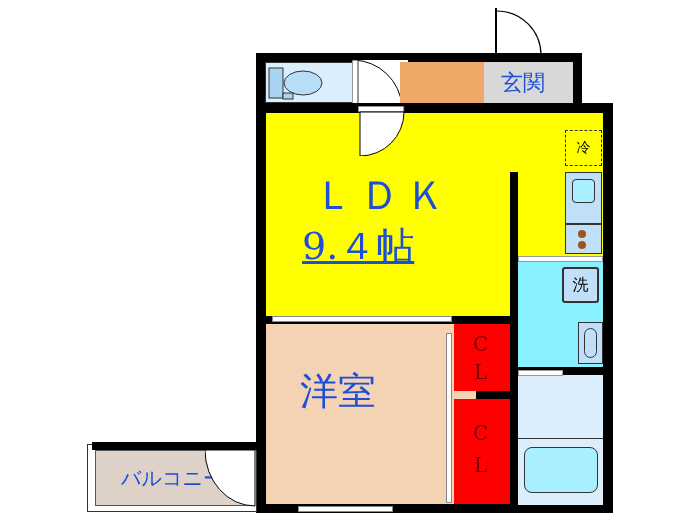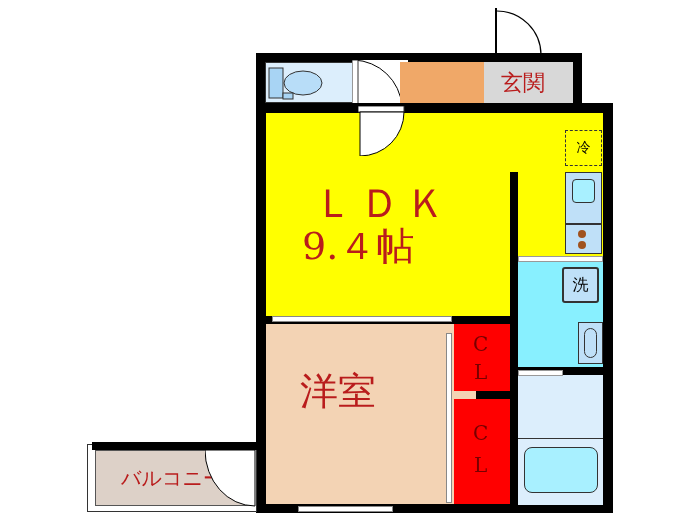--- a/index.html
+++ b/index.html
@@ -1,19 +1,19 @@
 <!DOCTYPE html>
 <html><head>
 <meta charset="utf-8">
 <style>
   html,body{margin:0;padding:0;background:#fff;}
   body{width:700px;height:525px;position:relative;overflow:hidden;font-family:"DejaVu Serif","Liberation Serif",serif;}
   .abs{position:absolute;box-sizing:border-box;}
   .wall{position:absolute;background:#000;}
-  .lbl{position:absolute;color:#b91c1c;white-space:nowrap;}
+  .lbl{position:absolute;color:#1d4ed8;white-space:nowrap;}
 </style>
 </head>
 <body>
 
 <svg class="abs" style="left:495px;top:8px;" width="50" height="50">
   <rect x="0" y="0" width="2" height="45" fill="#000"></rect>
   <path d="M2 3 A44 44 0 0 1 46 47" fill="#fff" stroke="#000" stroke-width="1.2"></path>
   <rect x="2" y="47" width="44" height="6" fill="#fff" stroke="#000" stroke-width="1"></rect>
 </svg>
 
@@ -32,22 +32,22 @@
     </svg>
 </div>
 <div class="abs" style="left:400px;top:62px;width:84px;height:41px;background:#f0a868;"></div>
 <div class="abs" style="left:484px;top:62px;width:89px;height:41px;background:#d8d8d8;">
   <span class="lbl" style="left:17px;top:6px;font-size:22px;">玄関</span>
 </div>
 
 <div class="wall" style="left:256px;top:103px;width:357px;height:410px;"></div>
 
 <div class="abs" style="left:266px;top:113px;width:247px;height:203px;background:#ffff00;">
-  <span class="lbl" style="left:48px;top:55px;font-size:40px;letter-spacing:6px;margin-top:8px;">ＬＤＫ</span>
-  <span class="lbl" style="left:36px;top:108px;font-size:38px;">9.４帖</span>
+  <span class="lbl" style="left:48px;top:55px;font-size:40px;letter-spacing:6px;">ＬＤＫ</span>
+  <span class="lbl" style="left:36px;top:108px;font-size:38px;text-decoration:underline;">9.４帖</span>
 </div>
 
 <svg class="abs" style="left:358px;top:106px;" width="50" height="50">
   <rect x="0" y="0" width="46" height="6" fill="#fff" stroke="#333"></rect>
   <path d="M2 6 L46 6 A44 44 0 0 1 2 50 Z" fill="#fff" stroke="#000" stroke-width="1"></path>
 </svg>
 
 <div class="abs" style="left:513px;top:113px;width:90px;height:143px;background:#ffff00;"></div>
 <div class="wall" style="left:510px;top:172px;width:8px;height:340px;"></div>
 <div class="abs" style="left:565px;top:130px;width:37px;height:36px;border:1.5px dashed #333;font-size:14px;text-align:center;line-height:33px;">

